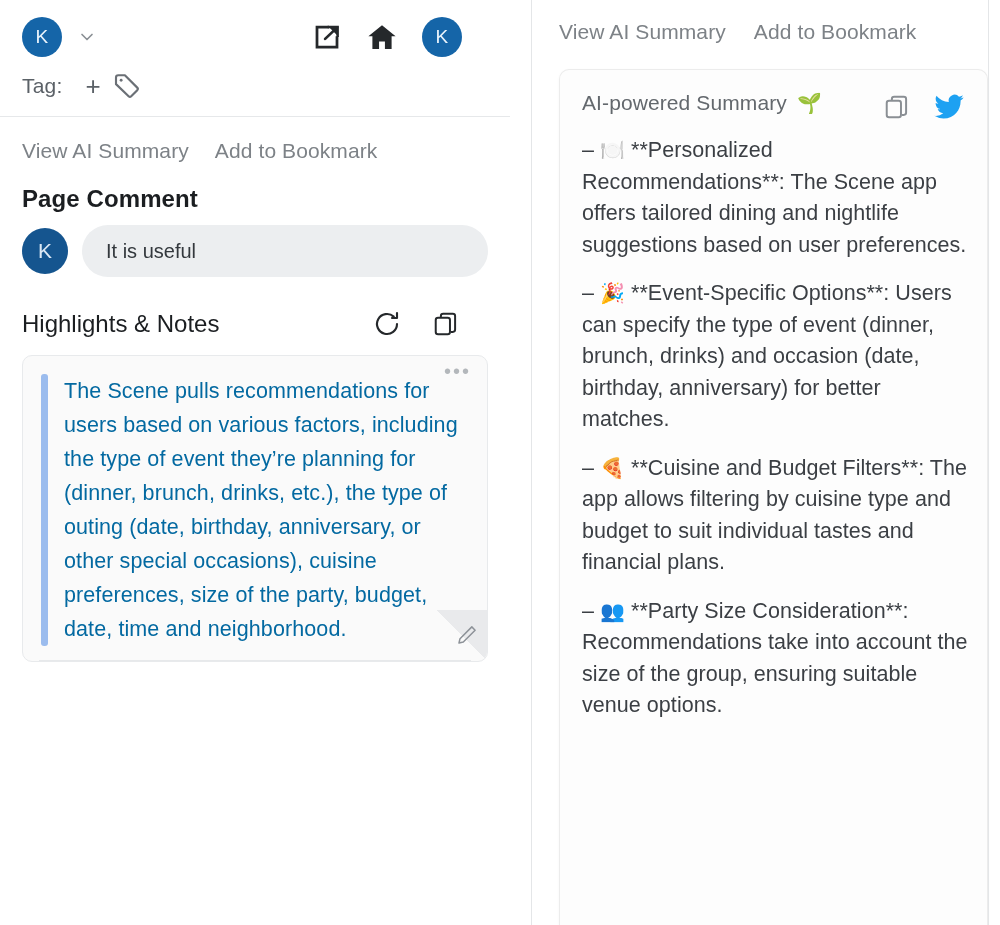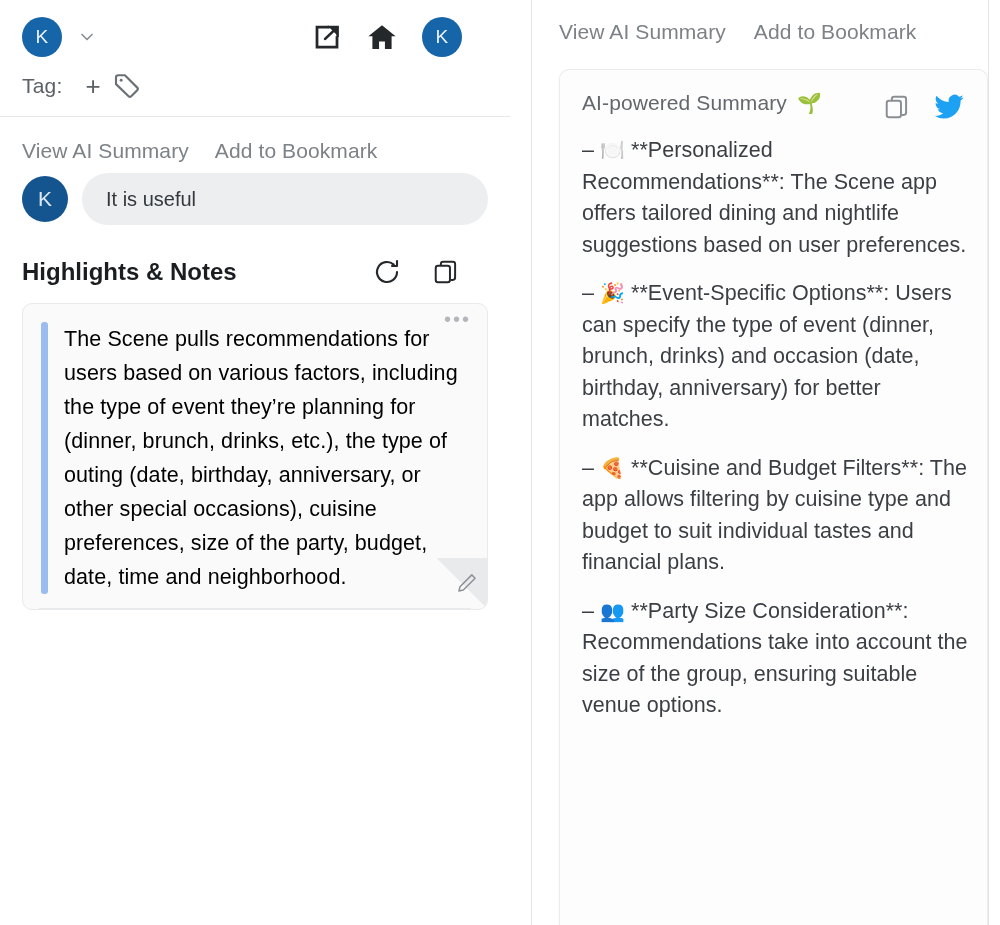--- a/index.html
+++ b/index.html
@@ -139,21 +139,21 @@
     color: #33383d;
   }
 
   .hn-row {
     display: flex;
     align-items: center;
     padding: 22px 0 14px 0;
   }
   .hn-title {
     font-size: 24px;
-    font-weight: bold;
+    font-weight: normal;
     color: #1b1e21;
   }
   .hn-spacer { flex: 1 1 auto; }
   .hn-icons { display: flex; align-items: center; gap: 30px; margin-right: 28px; color: #7b8085; }
 
   
   .hl-card {
     position: relative;
     background: #fafafa;
     border: 1px solid #e8eaec;
@@ -169,21 +169,21 @@
   .hl-bar {
     width: 7px;
     border-radius: 3px;
     background: #9bbcee;
     flex: 0 0 7px;
     margin-right: 16px;
   }
   .hl-text {
     font-size: 21.5px;
     line-height: 34px;
-    color: #000000;
+    color: #0369a1;
     letter-spacing: .1px;
     padding-right: 10px;
   }
   .hl-dots {
     position: absolute;
     top: 10px; right: 16px;
     color: #b3b7bb;
     font-size: 20px;
     letter-spacing: 2px;
     line-height: 10px;
@@ -338,20 +338,21 @@
 
     <div class="divider-h"></div>
 
     <div class="left-body">
 
       <div class="link-row">
         <span class="link-text">View AI Summary</span>
         <span class="link-text">Add to Bookmark</span>
       </div>
 
+      <div class="section-title">Page Comment</div>
 
       <div class="comment-row">
         <div class="comment-avatar">K</div>
         <div class="comment-bubble">It is useful</div>
       </div>
 
       <div class="hn-row">
         <span class="hn-title">Highlights &amp; Notes</span>
         <span class="hn-spacer"></span>
         <span class="hn-icons">

